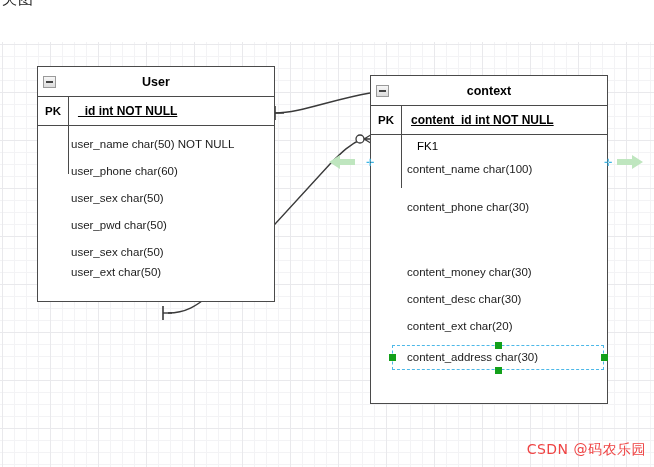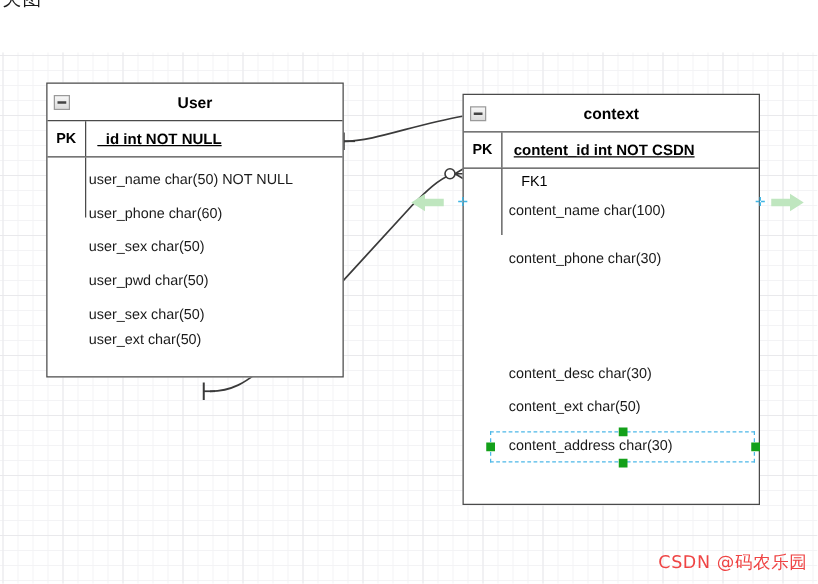--- a/index.html
+++ b/index.html
@@ -181,29 +181,30 @@
 
   <div class="entity" style="left:370px;top:75px;width:238px;height:329px;">
     <div class="entity-header">
       <div class="collapse-btn">
           <i></i>
         </div>
       <div class="entity-title">context</div>
     </div>
     <div class="pk-row">
       <div class="key-col">PK</div>
-      <div class="pk-name">content_id int NOT CSDN</div>
+      <div class="pk-name">content_id int NOT NULL</div>
     </div>
     <div class="body-sec" style="height:266px;">
       <div class="col-divider" style="height:53px;"></div>
       <div class="fk-label" style="top:5px;">FK1</div>
       <div class="field" style="left:36px;top:28px;">content_name char(100)</div>
       <div class="field" style="left:36px;top:66px;text-align:center;">content_phone char(30)</div>
+      <div class="field" style="left:36px;top:131px;">content_money char(30)</div>
       <div class="field" style="left:36px;top:158px;text-align:right;">content_desc char(30)</div>
-      <div class="field" style="left:36px;top:185px;">content_ext char(50)</div>
+      <div class="field" style="left:36px;top:185px;">content_ext char(20)</div>
       <div class="field" style="left:36px;top:216px;">content_address char(30)</div>
     </div>
   </div>
 
   <div class="sel-box" style="left:392px;top:345px;width:212px;height:25px;"></div>
   <div class="handle" style="left:389px;top:354px;"></div>
   <div class="handle" style="left:601px;top:354px;"></div>
   <div class="handle" style="left:495px;top:342px;"></div>
   <div class="handle" style="left:495px;top:367px;"></div>
 

